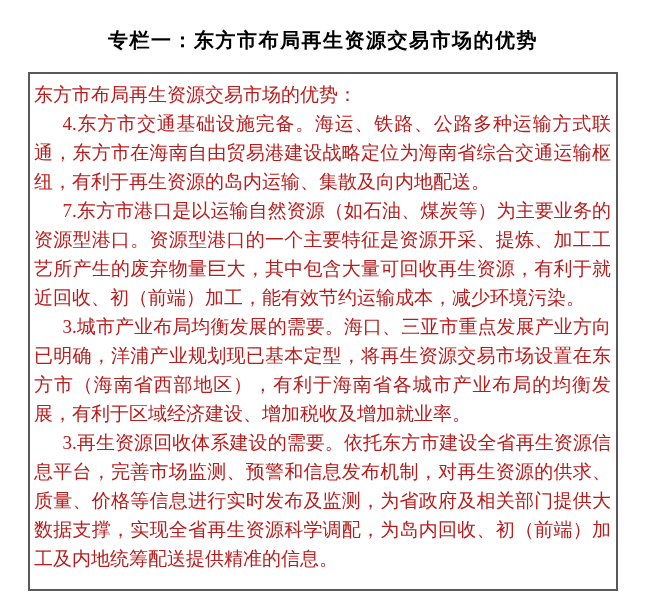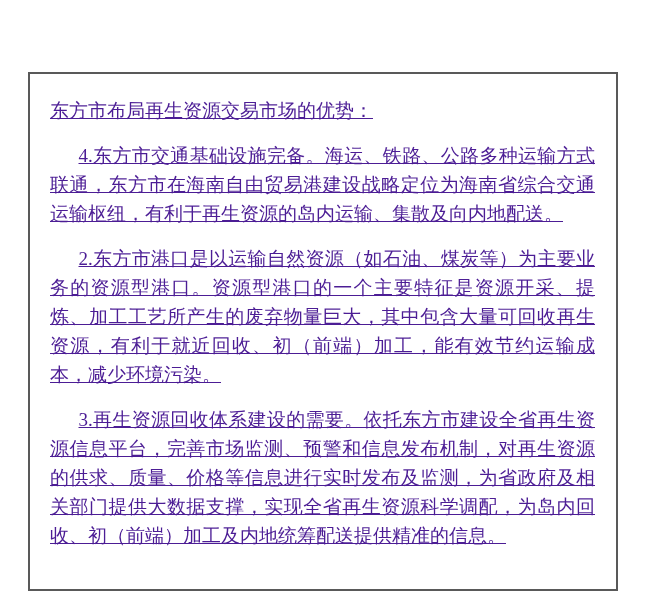--- a/index.html
+++ b/index.html
@@ -35,36 +35,37 @@
     position: absolute;
     left: 28px;
     top: 72px;
     width: 590px;
     height: 519px;
     border: 2px solid #595959;
     background: #ffffff;
     padding: 6px 5px 10px 4px;
   }
   .box p {
-    margin: 16px;
+    margin: 0;
     font-size: 19px;
     line-height: 29px;
     text-align: justify;
     word-break: break-all;
-    color: #4c1d95;
-    text-decoration: underline;
+    color: #b91c1c;
   }
   .box p.indent {
     text-indent: 1.5em;
   }
 </style>
 </head>
 <body>
 
 <div class="page">
+  <h1 class="title">专栏一：东方市布局再生资源交易市场的优势</h1>
 
   <div class="box">
     <p class="lead">东方市布局再生资源交易市场的优势：</p>
     <p class="indent">4.东方市交通基础设施完备。海运、铁路、公路多种运输方式联通，东方市在海南自由贸易港建设战略定位为海南省综合交通运输枢纽，有利于再生资源的岛内运输、集散及向内地配送。</p>
-    <p class="indent">2.东方市港口是以运输自然资源（如石油、煤炭等）为主要业务的资源型港口。资源型港口的一个主要特征是资源开采、提炼、加工工艺所产生的废弃物量巨大，其中包含大量可回收再生资源，有利于就近回收、初（前端）加工，能有效节约运输成本，减少环境污染。</p>
+    <p class="indent">7.东方市港口是以运输自然资源（如石油、煤炭等）为主要业务的资源型港口。资源型港口的一个主要特征是资源开采、提炼、加工工艺所产生的废弃物量巨大，其中包含大量可回收再生资源，有利于就近回收、初（前端）加工，能有效节约运输成本，减少环境污染。</p>
+    <p class="indent">3.城市产业布局均衡发展的需要。海口、三亚市重点发展产业方向已明确，洋浦产业规划现已基本定型，将再生资源交易市场设置在东方市（海南省西部地区），有利于海南省各城市产业布局的均衡发展，有利于区域经济建设、增加税收及增加就业率。</p>
     <p class="indent">3.再生资源回收体系建设的需要。依托东方市建设全省再生资源信息平台，完善市场监测、预警和信息发布机制，对再生资源的供求、质量、价格等信息进行实时发布及监测，为省政府及相关部门提供大数据支撑，实现全省再生资源科学调配，为岛内回收、初（前端）加工及内地统筹配送提供精准的信息。</p>
   </div>
 </div>
 
 </body></html>

